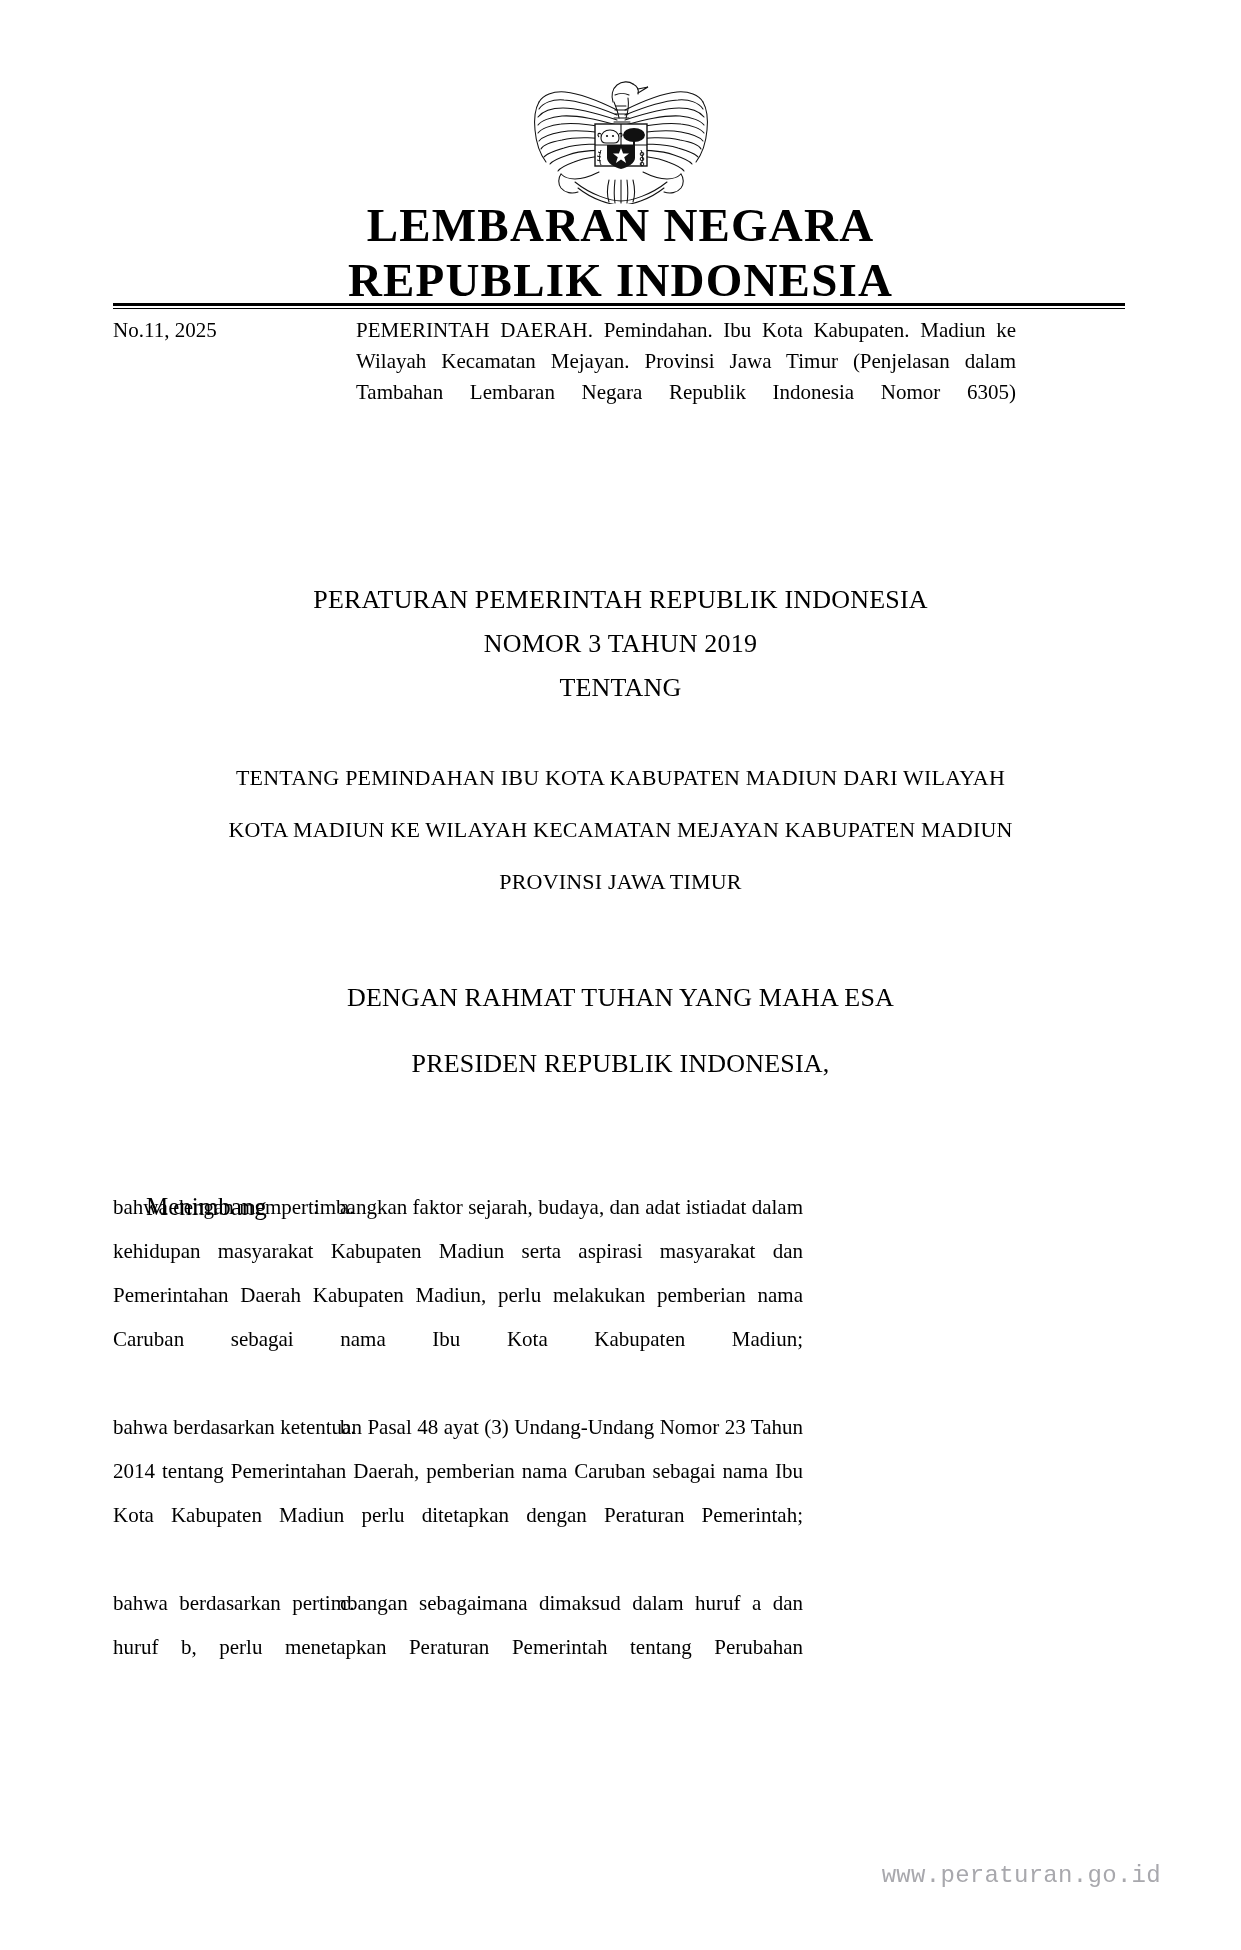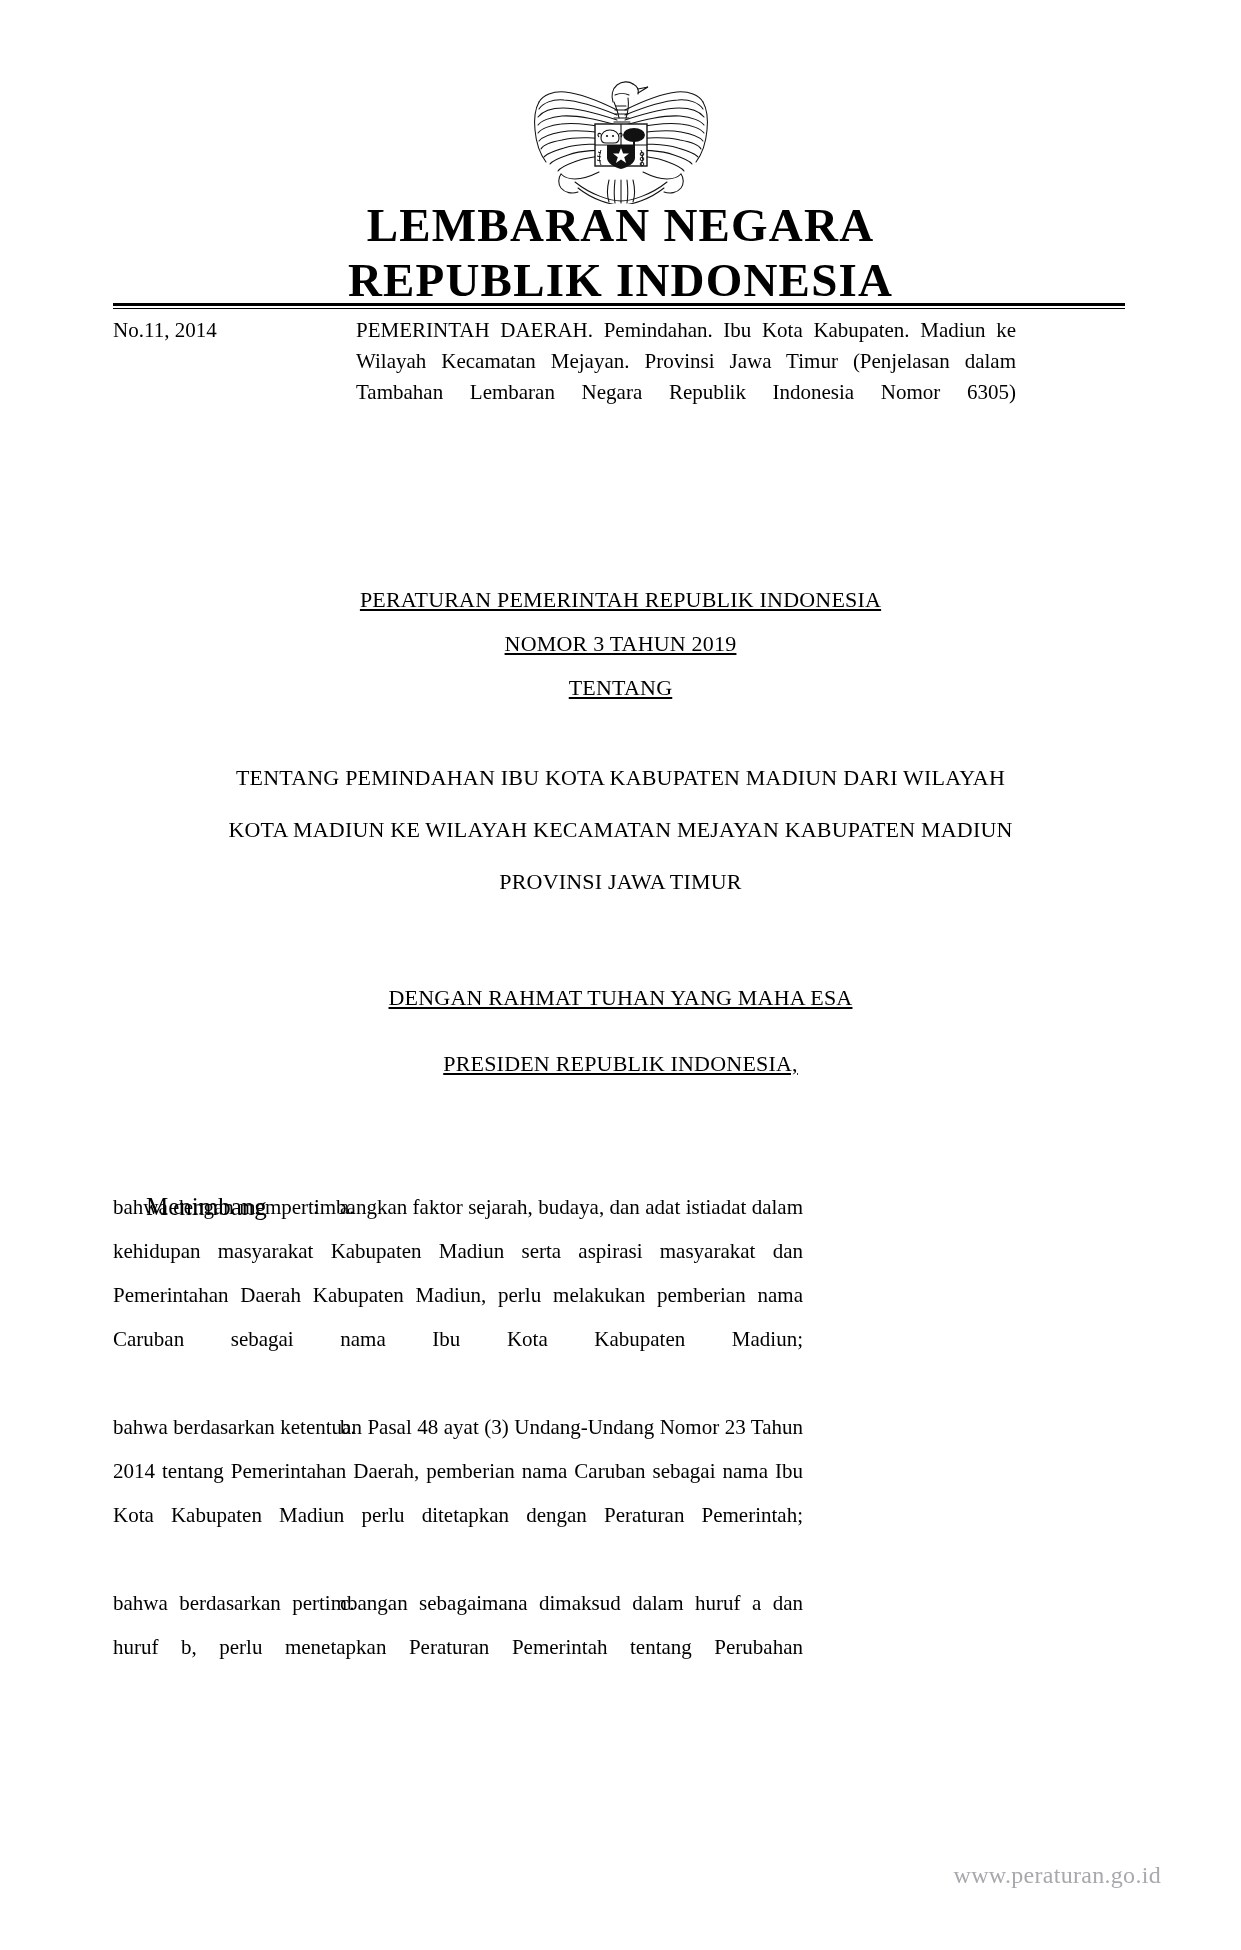--- a/index.html
+++ b/index.html
@@ -100,25 +100,24 @@
   }
 
   
   .centerblock {
     position: absolute;
     left: 0;
     width: 1241px;
     text-align: center;
   }
   .cline {
-    font-size: 22px;
+    font-size: 26px;
     line-height: 44px;
     letter-spacing: 0.2px;
     white-space: nowrap;
-    text-decoration: underline;
   }
   .tline {
     font-size: 22px;
     line-height: 52px;
     letter-spacing: 0.2px;
     white-space: nowrap;
   }
 
   
   .body-section {
@@ -166,21 +165,21 @@
     width: 100%;
   }
 
   
   .watermark {
     position: absolute;
     left: 0;
     top: 1862px;
     width: 1161px;
     text-align: right;
-    font-family: Liberation Serif, serif;
+    font-family: Liberation Mono, monospace;
     font-size: 24px;
     color: #a8a8ad;
     letter-spacing: 0.3px;
   }
 </style>
 </head>
 <body>
 
 <div class="page">
 
@@ -280,21 +279,21 @@
     <div class="masthead-line">REPUBLIK INDONESIA</div>
   </div>
 
   <div class="rule-wrap">
     <div class="rule-thick"></div>
     <div class="rule-gap"></div>
     <div class="rule-thin"></div>
   </div>
 
   <div class="meta-row">
-    <div class="meta-no">No.11, 2014</div>
+    <div class="meta-no">No.11, 2025</div>
     <div class="meta-desc">PEMERINTAH DAERAH. Pemindahan. Ibu Kota Kabupaten. Madiun ke Wilayah Kecamatan Mejayan. Provinsi Jawa Timur (Penjelasan dalam Tambahan Lembaran Negara Republik Indonesia Nomor 6305)</div>
   </div>
 
   <div class="centerblock" style="top:578px;">
     <div class="cline">PERATURAN PEMERINTAH REPUBLIK INDONESIA</div>
     <div class="cline">NOMOR 3 TAHUN 2019</div>
     <div class="cline">TENTANG</div>
   </div>
 
   <div class="centerblock" style="top:752px;">

